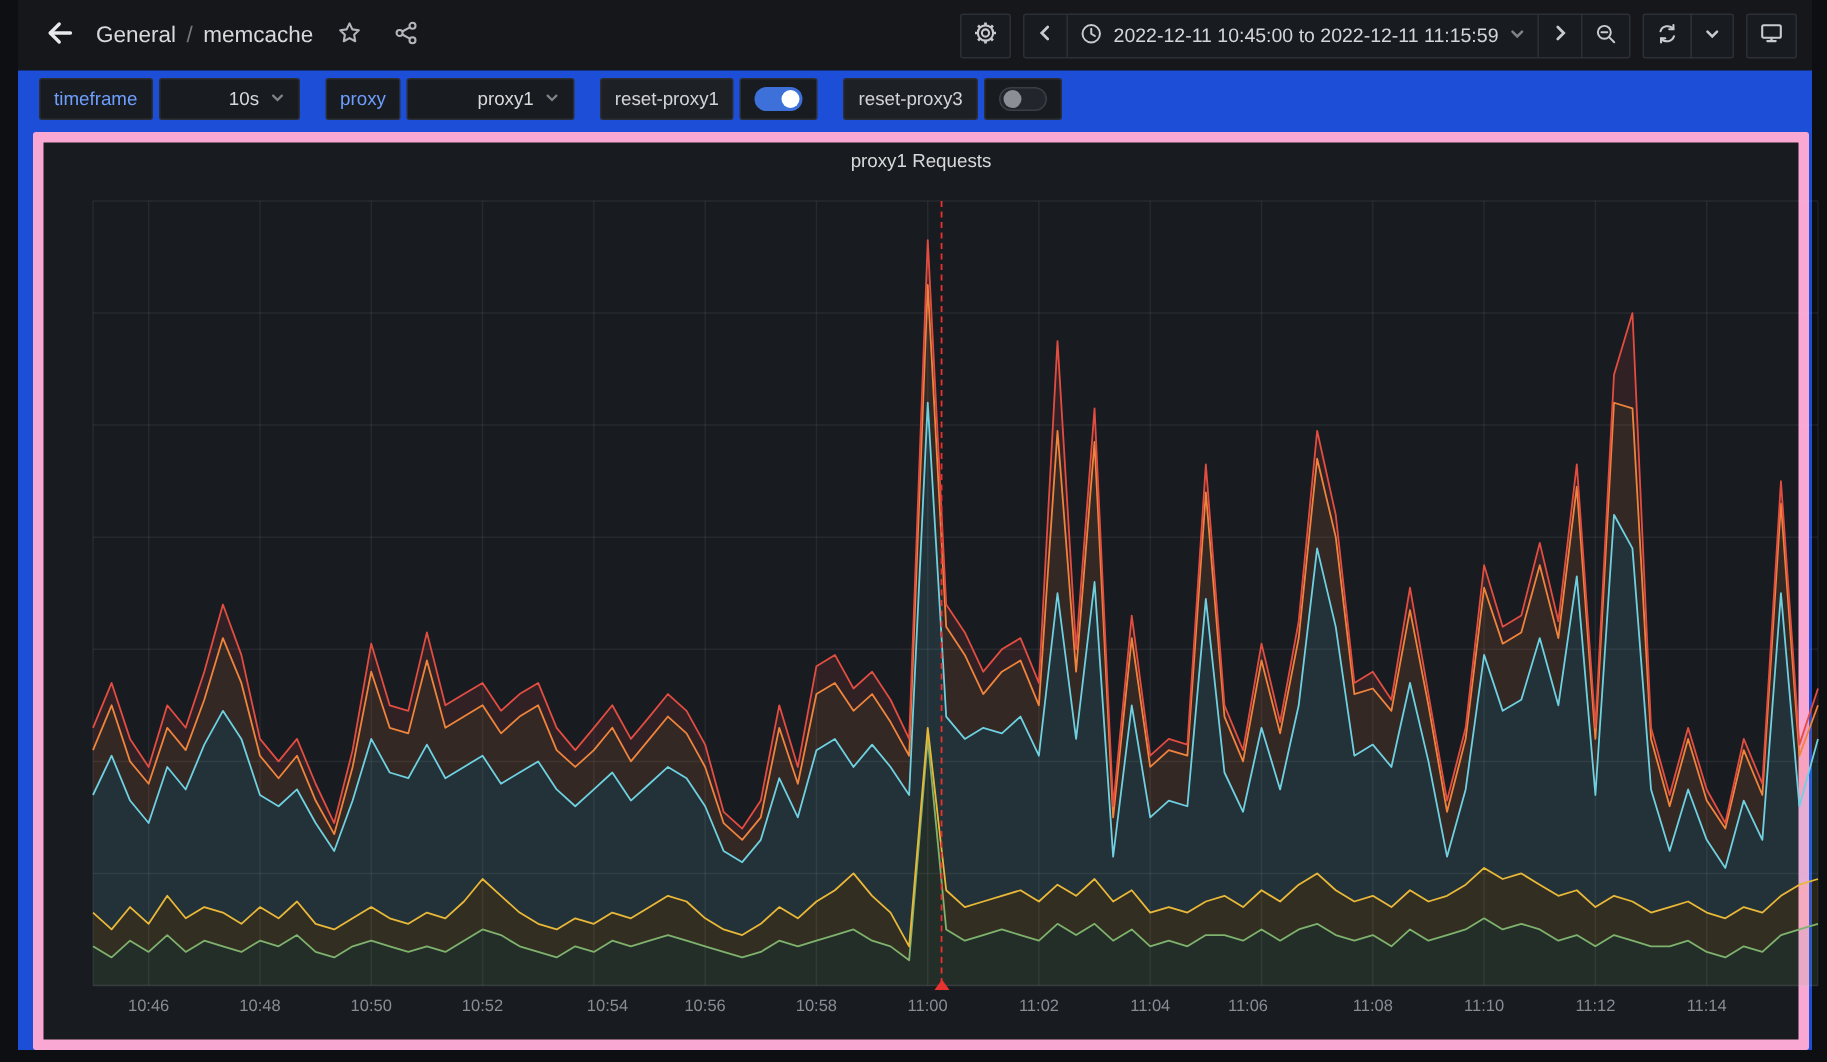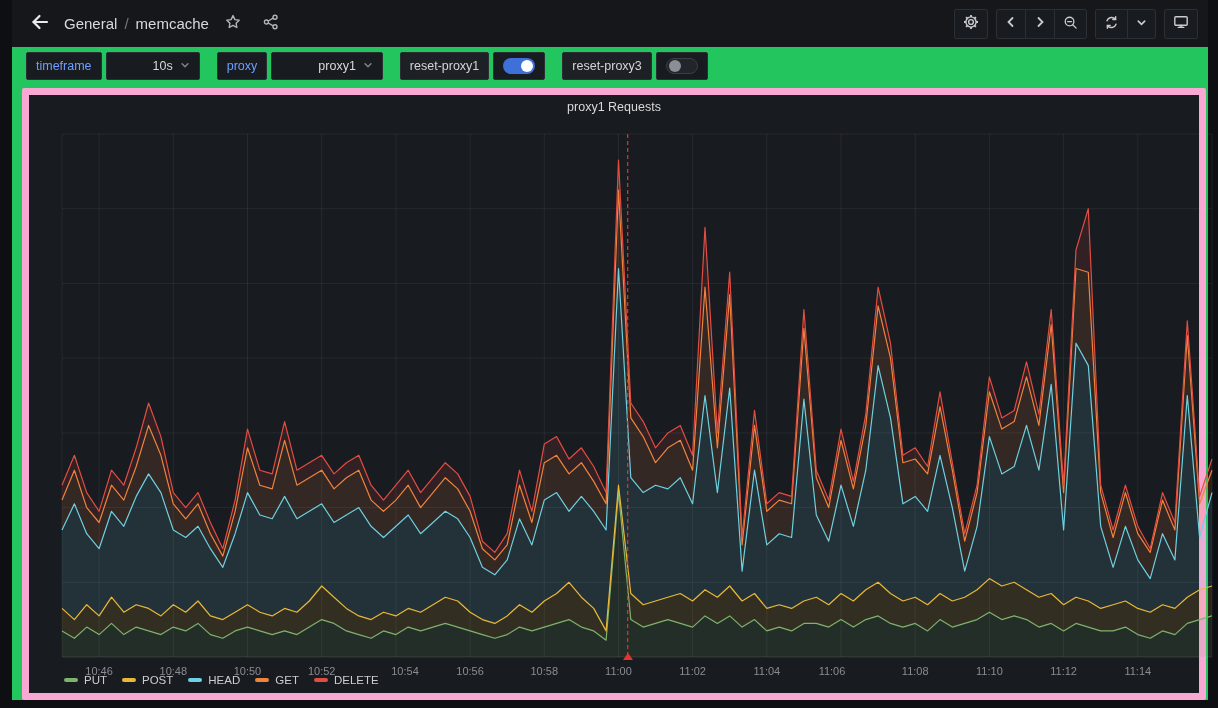--- a/index.html
+++ b/index.html
@@ -1,17 +1,17 @@
 <!DOCTYPE html>
 <html><head>
 <meta charset="utf-8">
 <style>
   * { margin:0; padding:0; box-sizing:border-box; }
   html,body { width:1218px; height:708px; background:#0d0f12; font-family:"Liberation Sans",sans-serif; overflow:hidden; }
-  .app { position:absolute; left:12px; right:10px; top:0; bottom:8px; background:#22c55e; }
+  .app { position:absolute; left:12px; right:10px; top:0; bottom:8px; background:#1d4ed8; }
 
   
   .topnav { position:absolute; left:0; right:0; top:0; height:47px; background:#15171b;
             display:flex; align-items:center; padding:0 10px 0 14px; }
   .nav-left { display:flex; align-items:center; gap:10px; }
   .icon-btn { background:none; border:none; color:#d8d9da; display:flex; align-items:center; justify-content:center;
               width:28px; height:28px; cursor:pointer; }
   .breadcrumb { display:flex; align-items:center; gap:7px; font-size:15px; color:#d8d9da; font-weight:500; }
   .breadcrumb .sep { color:#75777c; font-weight:400; }
   .dim-icon { color:#9fa1a6; }
@@ -106,20 +106,34 @@
               <path d="M8 1 V2.9 M8 13.1 V15 M1 8 H2.9 M13.1 8 H15 M3.05 3.05 L4.4 4.4 M11.6 11.6 L12.95 12.95 M12.95 3.05 L11.6 4.4 M4.4 11.6 L3.05 12.95" stroke-width="1.8"></path>
             </svg>
         </span>
       </button>
 
       <div class="btn-group">
         <button class="btn">
           <span>
             <svg width="12" height="12" viewBox="0 0 12 12" fill="none" stroke="#c9cbd1" stroke-width="1.8" stroke-linecap="round">
                 <path d="M7.5 2 L3.5 6 L7.5 10"></path>
+              </svg>
+          </span>
+        </button>
+        <button class="btn time-main">
+          <span>
+            <svg width="15" height="15" viewBox="0 0 16 16" fill="none" stroke="#c9cbd1" stroke-width="1.4">
+                <circle cx="8" cy="8" r="6.2"></circle>
+                <path d="M8 4.4 V8 L10.6 9.6" stroke-linecap="round"></path>
+              </svg>
+          </span>
+          <span>2022-12-11 10:45:00 to 2022-12-11 11:15:59</span>
+          <span class="caret">
+            <svg width="11" height="11" viewBox="0 0 12 12" fill="none" stroke="#80838a" stroke-width="1.8" stroke-linecap="round">
+                <path d="M2.5 4.5 L6 8 L9.5 4.5"></path>
               </svg>
           </span>
         </button>
         <button class="btn">
           <span>
             <svg width="12" height="12" viewBox="0 0 12 12" fill="none" stroke="#c9cbd1" stroke-width="1.8" stroke-linecap="round">
                 <path d="M4.5 2 L8.5 6 L4.5 10"></path>
               </svg>
           </span>
         </button>
@@ -264,37 +278,15 @@
         <div class="xlabel" style="left: 482.258px;">10:58</div>
         <div class="xlabel" style="left: 556.452px;">11:00</div>
         <div class="xlabel" style="left: 630.645px;">11:02</div>
         <div class="xlabel" style="left: 704.839px;">11:04</div>
         <div class="xlabel" style="left: 770px;">11:06</div>
         <div class="xlabel" style="left: 853.226px;">11:08</div>
         <div class="xlabel" style="left: 927.419px;">11:10</div>
         <div class="xlabel" style="left: 1001.61px;">11:12</div>
         <div class="xlabel" style="left: 1075.81px;">11:14</div>
       </div>
-    <div class="legend" id="legend">
-        <div class="legend-item">
-          <div class="legend-swatch" style="background: rgb(126, 178, 109);"></div>
-          <div class="legend-label">PUT</div>
-        </div>
-        <div class="legend-item">
-          <div class="legend-swatch" style="background: rgb(234, 184, 57);"></div>
-          <div class="legend-label">POST</div>
-        </div>
-        <div class="legend-item">
-          <div class="legend-swatch" style="background: rgb(110, 208, 224);"></div>
-          <div class="legend-label">HEAD</div>
-        </div>
-        <div class="legend-item">
-          <div class="legend-swatch" style="background: rgb(239, 132, 60);"></div>
-          <div class="legend-label">GET</div>
-        </div>
-        <div class="legend-item">
-          <div class="legend-swatch" style="background: rgb(226, 77, 66);"></div>
-          <div class="legend-label">DELETE</div>
-        </div>
-      </div>
   </div>
 
 </div>
 
 </body></html>

